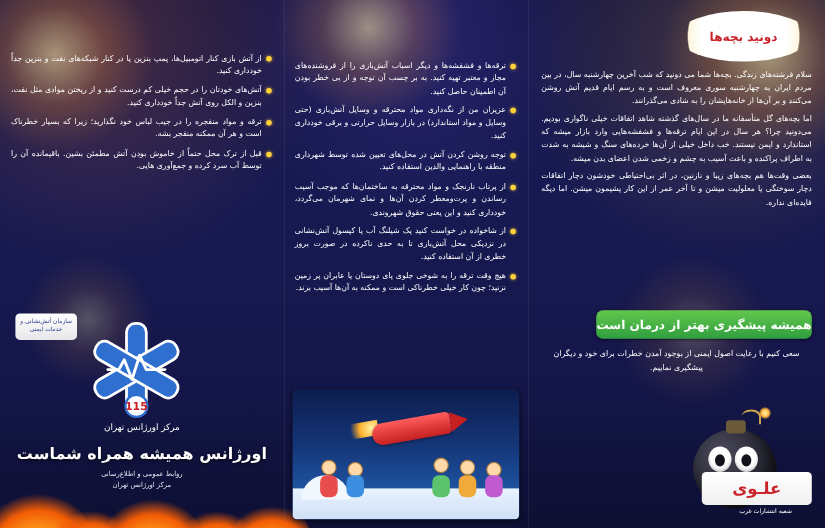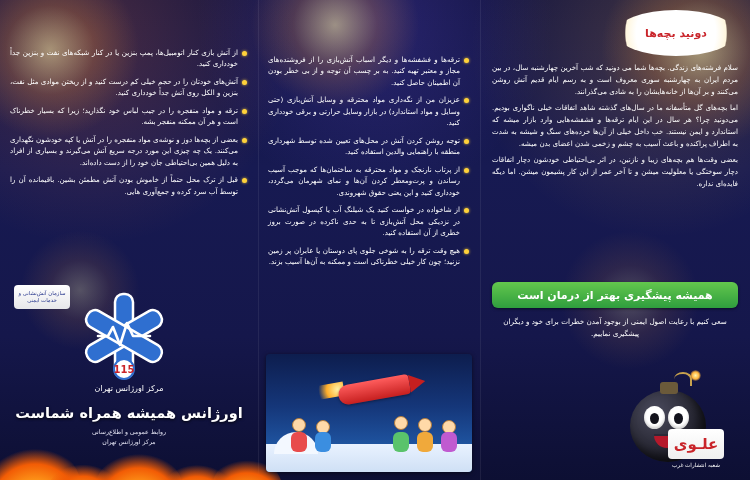--- a/index.html
+++ b/index.html
@@ -84,21 +84,21 @@
   #tips-mid   { top: 54px; right: 10px; width: 202px; }
 
   #intro-right {
     position: absolute; top: 62px; right: 12px; width: 246px;
     color: #ffffff; font-size: 7.1px; line-height: 1.66; text-align: justify;
   }
   #intro-right p { margin-bottom: 5px; }
 
   
   #green-banner {
-    position: absolute; top: 282px; right: 12px; width: 246px; height: 26px;
+    position: absolute; top: 282px; right: 12px; width: 196px; height: 26px;
     background: linear-gradient(180deg,#63c74d 0%, #2f9e3e 100%);
     border-radius: 6px;
     color: #ffffff; font-weight: bold; font-size: 11px;
     display: flex; align-items: center; justify-content: center;
     box-shadow: 0 1px 3px rgba(0,0,0,0.5);
   }
   #green-note {
     position: absolute; top: 316px; right: 14px; width: 242px;
     color: #ffffff; font-size: 7.2px; line-height: 1.6; text-align: center;
   }
@@ -204,21 +204,21 @@
     position: absolute; bottom: -6px;
     background: radial-gradient(circle at 50% 85%, #ffe9a0 0%, #ff9f1c 32%, #f25c05 58%, rgba(200,40,0,0) 78%);
     border-radius: 50% 50% 45% 45%;
   }
 
   
   #alavi {
     position: absolute; right: 12px; bottom: 10px; width: 84px; text-align: center;
   }
   #alavi .mark {
-    width: 56px; height: 30px; margin: 0 auto 3px auto;
+    width: 100px; height: 30px; margin: 0 auto 3px auto;
     background: linear-gradient(180deg,#ffffff 0%,#efefef 100%);
     border-radius: 4px;
     color: #c9242a; font-weight: bold; font-size: 15px;
     display: flex; align-items: center; justify-content: center;
   }
   #alavi .sub { color: #ffffff; font-size: 5.6px; line-height: 1.4; }
 
   
   .sep { position: absolute; top: 0; width: 1px; height: 480px; background: rgba(255,255,255,0.07); }
 </style>
@@ -235,21 +235,20 @@
 
   <div class="sep" style="left:258px;"></div>
   <div class="sep" style="left:480px;"></div>
 
   <div class="col" id="col-left">
 
     <div class="tips" id="tips-left">
       <div class="tip">از آتش بازی کنار اتومبیل‌ها، پمپ بنزین یا در کنار شبکه‌های نفت و بنزین جداً خودداری کنید.</div>
       <div class="tip">آتش‌های خودتان را در حجم خیلی کم درست کنید و از ریختن موادی مثل نفت، بنزین و الکل روی آتش جداً خودداری کنید.</div>
       <div class="tip">ترقه و مواد منفجره را در جیب لباس خود نگذارید؛ زیرا که بسیار خطرناک است و هر آن ممکنه منفجر بشه.</div>
-      <div class="tip">بعضی از بچه‌ها دوز و نوشه‌ی مواد منفجره را در آتش یا کپه خودشون نگهداری می‌کنند. یک چه چیزی این مورد درجه سریع آتش می‌گیرند و بسیاری از افراد به دلیل همین بی‌احتیاطی جان خود را از دست داده‌اند.</div>
       <div class="tip">قبل از ترک محل حتماً از خاموش بودن آتش مطمئن بشین. باقیمانده آن را توسط آب سرد کرده و جمع‌آوری هایی.</div>
     </div>
 
     <div id="emg-badge">سازمان آتش‌نشانی و خدمات ایمنی</div>
 
     <div id="emg-logo">
       <svg class="star-life" viewBox="0 0 100 90">
         <g transform="translate(50,45)">
           <g fill="#2f6fd0" stroke="#ffffff" stroke-width="2.5">
             <rect x="-9" y="-42" width="18" height="84" rx="8"></rect>

